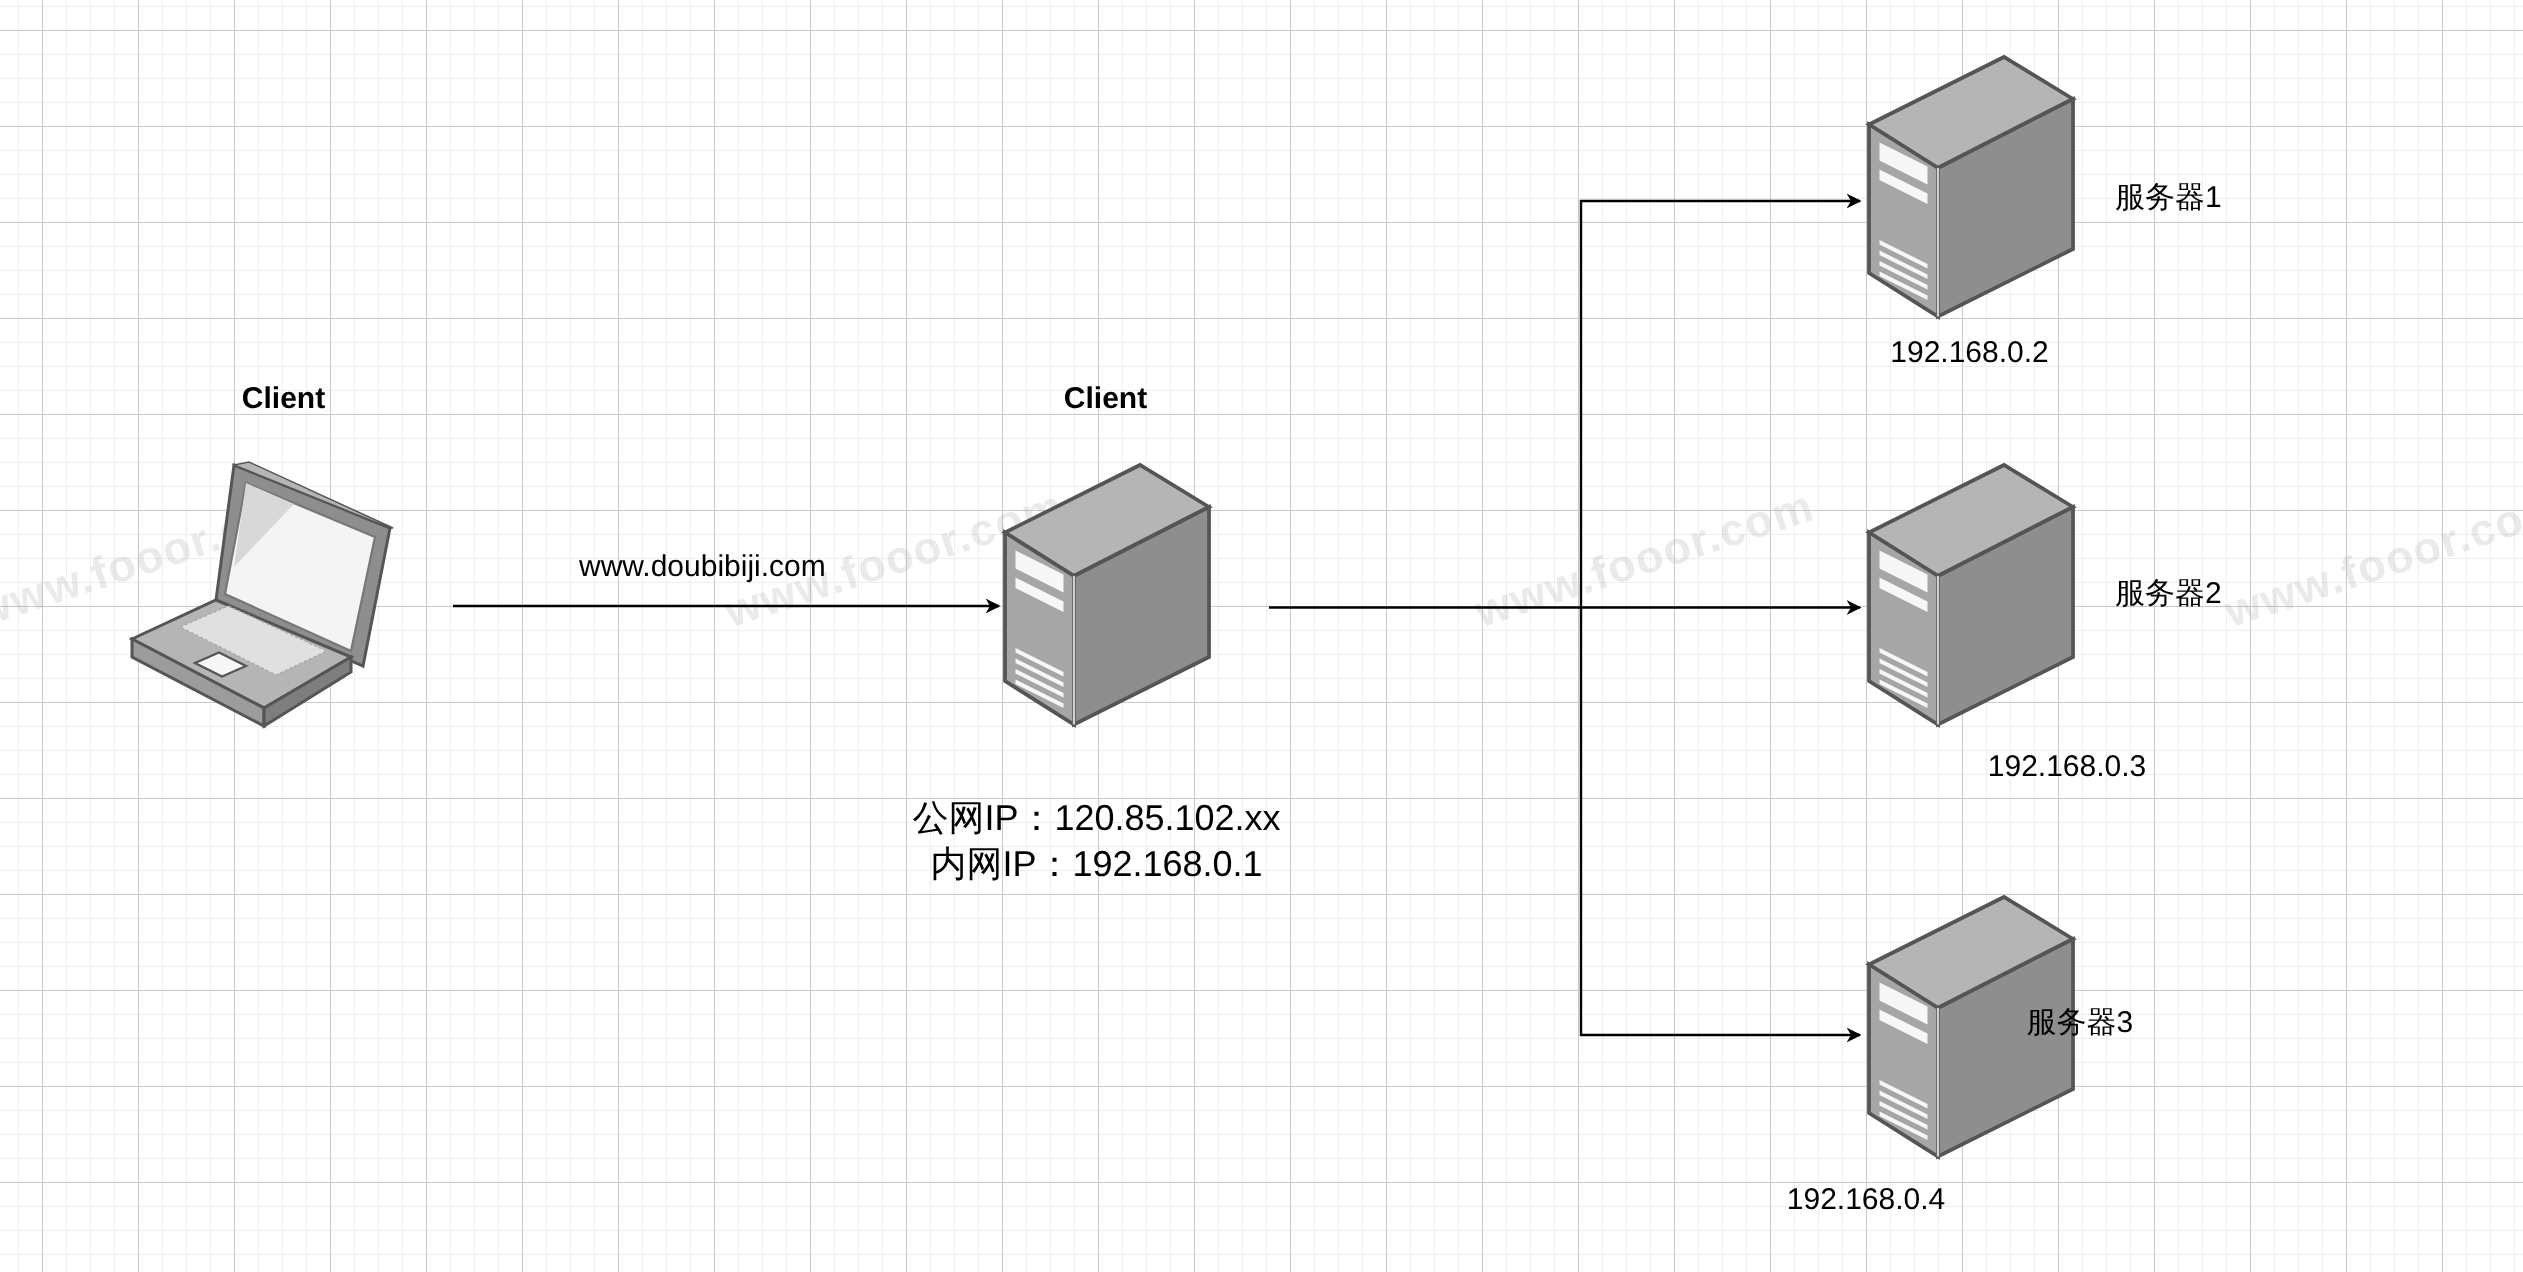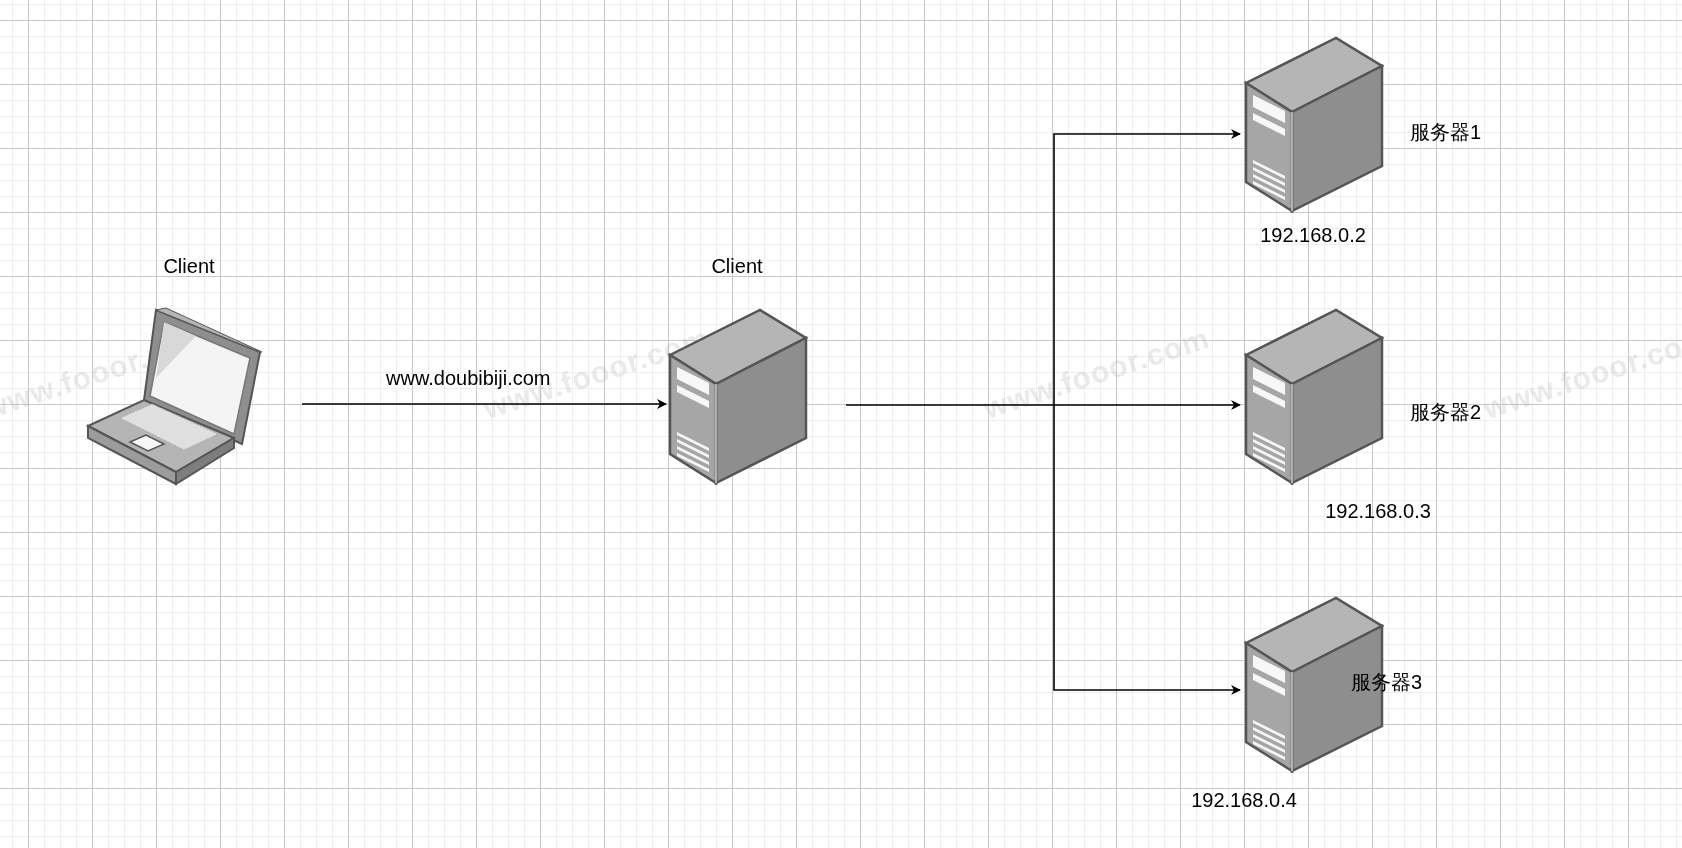--- a/index.html
+++ b/index.html
@@ -11,21 +11,21 @@
       linear-gradient(to bottom, #c8c8c8 1px, transparent 1px),
       linear-gradient(to right, #eeeeee 1px, transparent 1px),
       linear-gradient(to bottom, #eeeeee 1px, transparent 1px);
     background-size: 64px 64px, 64px 64px, 16px 16px, 16px 16px;
     background-position: 28px 20px, 28px 20px, 28px 20px, 28px 20px;
     font-family: "Liberation Sans", "DejaVu Sans", sans-serif;
     color: #000;
   }
   .canvas { position: absolute; left: 0; top: 0; width: 1682px; height: 848px; }
   .label { position: absolute; white-space: nowrap; font-size: 20px; line-height: 1; }
-  .label.bold { font-weight: normal; }
+  .label.bold { font-weight: bold; }
   .label.center { transform: translateX(-50%); text-align: center; }
   .ip-block { position: absolute; font-size: 24px; line-height: 31px; text-align: center; transform: translateX(-50%); white-space: nowrap; }
   .watermark {
     position: absolute; font-size: 30px; font-weight: bold; color: rgba(180,180,180,0.28);
     transform: rotate(-18deg); transform-origin: left bottom; white-space: nowrap; letter-spacing: 1px;
   }
   .icon-svg { position: absolute; overflow: visible; }
 </style>
 </head>
 <body>
@@ -76,20 +76,22 @@
     <polygon points="2,47 48,76 48,175 2,146" fill="#a6a6a6" stroke="#555" stroke-width="2.5"></polygon>
     <line x1="48" y1="76" x2="48" y2="175" stroke="#d0d0d0" stroke-width="1.5"></line>
     <polygon points="9,59 41,75 41,87 9,71" fill="#f7f7f7"></polygon>
     <polygon points="9,77 41,93 41,100 9,84" fill="#f7f7f7"></polygon>
     <polygon points="9,124 41,140 41,143 9,127" fill="#f7f7f7"></polygon>
     <polygon points="9,131 41,147 41,150 9,134" fill="#f7f7f7"></polygon>
     <polygon points="9,138 41,154 41,157 9,141" fill="#f7f7f7"></polygon>
     <polygon points="9,145 41,161 41,164 9,148" fill="#f7f7f7"></polygon>
   </svg>
   <div class="ip-block" style="left:731px; top:530px;">
+    <div>公网IP：120.85.102.xx</div>
+    <div>内网IP：192.168.0.1</div>
   </div>
 
   <svg class="icon-svg" style="left:1244px; top:36px;" width="140" height="176" viewBox="0 0 140 176">
     <polygon points="2,47 92,2 138,30 48,76" fill="#b5b5b5" stroke="#555" stroke-width="2.5"></polygon>
     <polygon points="48,76 138,30 138,130 48,175" fill="#8e8e8e" stroke="#555" stroke-width="2.5"></polygon>
     <polygon points="2,47 48,76 48,175 2,146" fill="#a6a6a6" stroke="#555" stroke-width="2.5"></polygon>
     <line x1="48" y1="76" x2="48" y2="175" stroke="#d0d0d0" stroke-width="1.5"></line>
     <polygon points="9,59 41,75 41,87 9,71" fill="#f7f7f7"></polygon>
     <polygon points="9,77 41,93 41,100 9,84" fill="#f7f7f7"></polygon>
     <polygon points="9,124 41,140 41,143 9,127" fill="#f7f7f7"></polygon>
@@ -105,21 +107,21 @@
     <polygon points="48,76 138,30 138,130 48,175" fill="#8e8e8e" stroke="#555" stroke-width="2.5"></polygon>
     <polygon points="2,47 48,76 48,175 2,146" fill="#a6a6a6" stroke="#555" stroke-width="2.5"></polygon>
     <line x1="48" y1="76" x2="48" y2="175" stroke="#d0d0d0" stroke-width="1.5"></line>
     <polygon points="9,59 41,75 41,87 9,71" fill="#f7f7f7"></polygon>
     <polygon points="9,77 41,93 41,100 9,84" fill="#f7f7f7"></polygon>
     <polygon points="9,124 41,140 41,143 9,127" fill="#f7f7f7"></polygon>
     <polygon points="9,131 41,147 41,150 9,134" fill="#f7f7f7"></polygon>
     <polygon points="9,138 41,154 41,157 9,141" fill="#f7f7f7"></polygon>
     <polygon points="9,145 41,161 41,164 9,148" fill="#f7f7f7"></polygon>
   </svg>
-  <div class="label" style="left:1410px; top:402px;">服务器2</div>
+  <div class="label" style="left:1410px; top:386px;">服务器2</div>
   <div class="label center" style="left:1378px; top:501px;">192.168.0.3</div>
 
   <svg class="icon-svg" style="left:1244px; top:596px;" width="140" height="176" viewBox="0 0 140 176">
     <polygon points="2,47 92,2 138,30 48,76" fill="#b5b5b5" stroke="#555" stroke-width="2.5"></polygon>
     <polygon points="48,76 138,30 138,130 48,175" fill="#8e8e8e" stroke="#555" stroke-width="2.5"></polygon>
     <polygon points="2,47 48,76 48,175 2,146" fill="#a6a6a6" stroke="#555" stroke-width="2.5"></polygon>
     <line x1="48" y1="76" x2="48" y2="175" stroke="#d0d0d0" stroke-width="1.5"></line>
     <polygon points="9,59 41,75 41,87 9,71" fill="#f7f7f7"></polygon>
     <polygon points="9,77 41,93 41,100 9,84" fill="#f7f7f7"></polygon>
     <polygon points="9,124 41,140 41,143 9,127" fill="#f7f7f7"></polygon>

